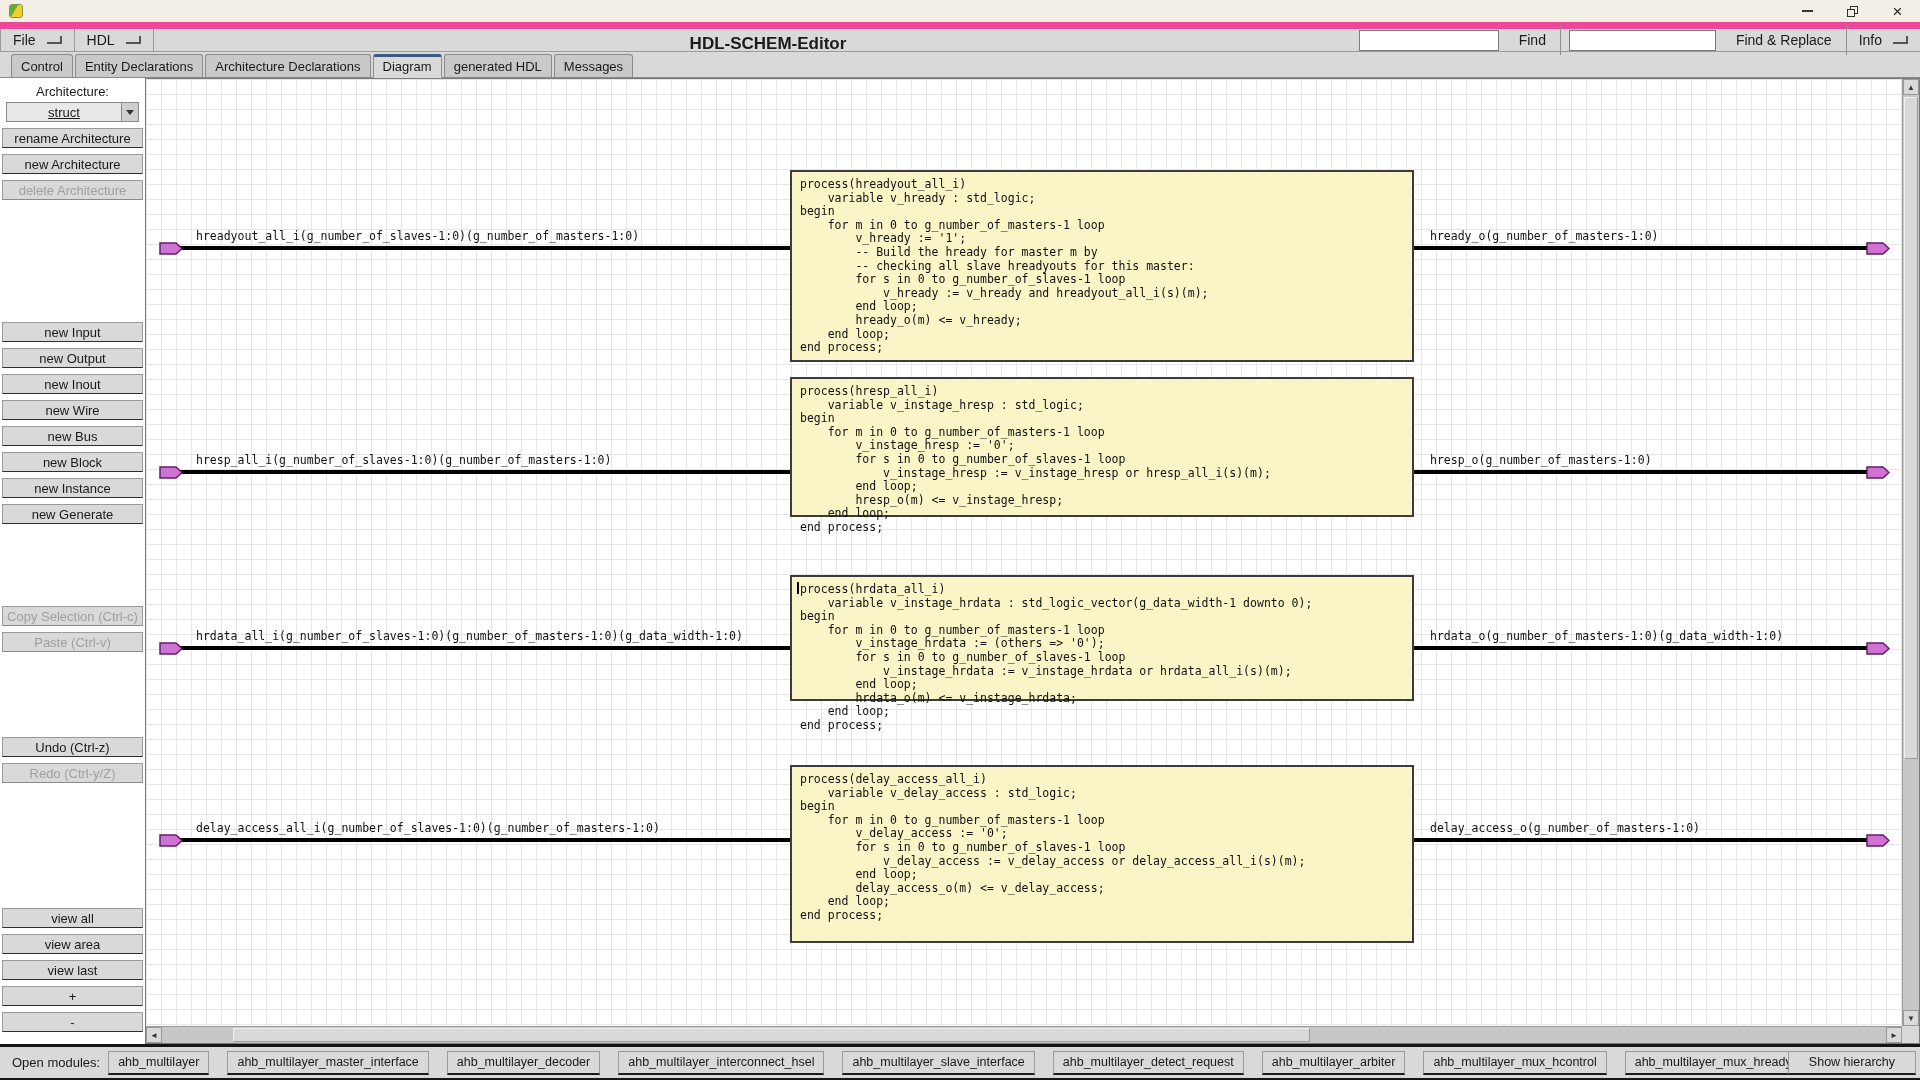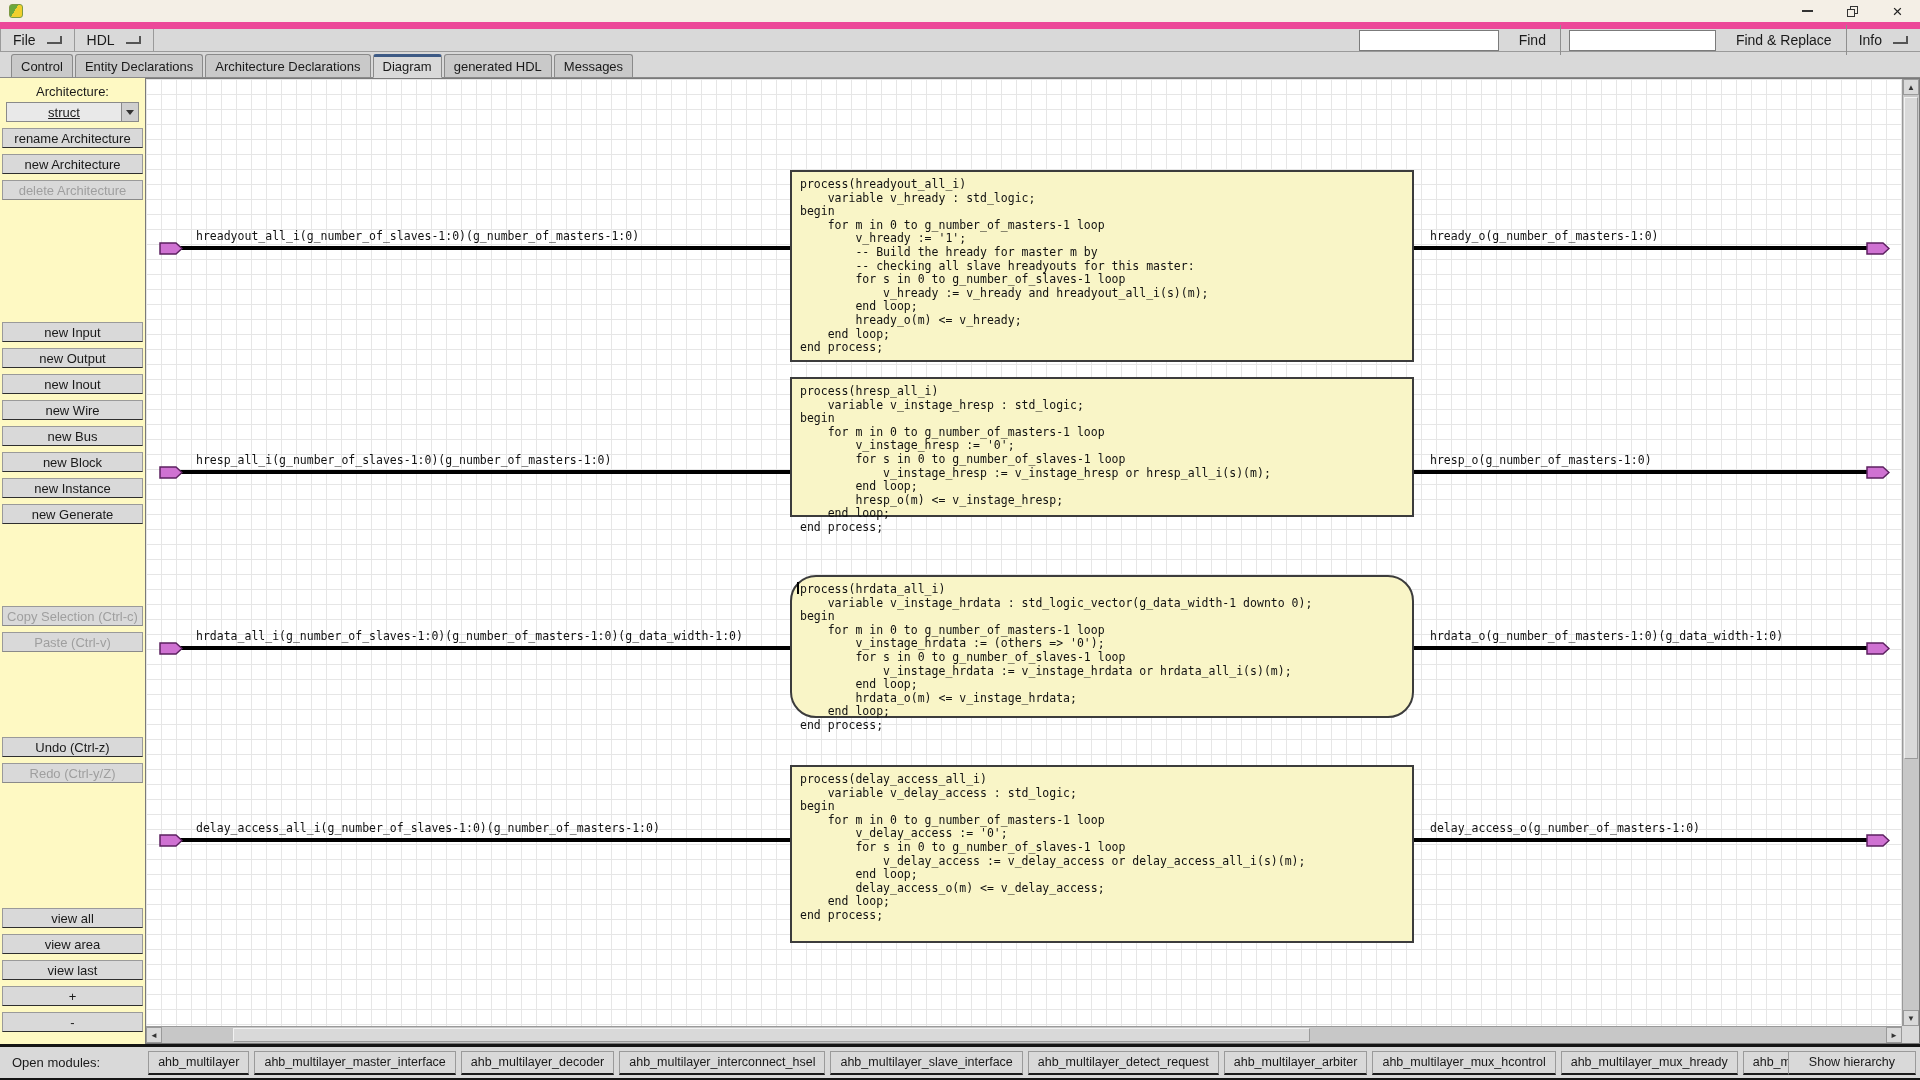--- a/index.html
+++ b/index.html
@@ -39,21 +39,21 @@
 
   
   .tabbar { height:26px; background:#d9d9d9; display:flex; align-items:flex-end;
             padding-left:11px; border-bottom:1px solid #8a8a8a; }
   .tab { padding:4px 9px 3px 9px; font-size:13px; background:#c9c9c9; border:1px solid #8a8a8a;
          border-bottom:none; border-radius:3px 3px 0 0; margin-right:2px; white-space:nowrap; }
   .tab.active { background:#d9d9d9; border-top:3px solid #3d5a85; padding-top:2px;
                 margin-bottom:-1px; border-bottom:1px solid #d9d9d9; }
 
   
-  .main { display:flex; height:966px; background:#fef9c3; }
+  .main { display:flex; height:966px; background:#ffffff; }
   .sidebar { width:145px; flex:none; display:flex; flex-direction:column; padding-top:6px; }
   .arch-label { font-size:13px; text-align:center; height:18px; }
   .combo { display:flex; margin:0 6px 6px 6px; height:20px; border:1px solid #8a8a8a; background:#e9e9e9; }
   .combo-value { flex:1; font-size:13px; display:flex; align-items:center; justify-content:center;text-decoration:underline; }
   .combo-arrow { width:17px; background:#cfcfcf; border-left:1px solid #8a8a8a;
                  display:flex; align-items:center; justify-content:center; }
   .combo-arrow i { width:0; height:0; border:4px solid transparent; border-top:5px solid #333; margin-top:4px; }
   .sbtn { height:20px; margin:0 2px 6px 2px; background:#d9d9d9; border:1px solid #9a9a9a;
           border-bottom:1px solid #2e2e2e; font-size:13px; display:flex; align-items:center;
           justify-content:center; white-space:nowrap; }
@@ -88,21 +88,21 @@
   .vthumb { position:absolute; left:1px; width:14px; top:18px; height:662px; background:#d9d9d9;
             border:1px solid #9a9a9a; border-top-color:#f2f2f2; border-left-color:#f2f2f2; }
   .hthumb { position:absolute; top:1px; height:14px; left:87px; width:1077px; background:#d9d9d9;
             border:1px solid #9a9a9a; border-top-color:#f2f2f2; border-left-color:#f2f2f2; }
   .scroll-corner { position:absolute; right:0; bottom:0; width:17px; height:17px; background:#d9d9d9; }
 
   
   .bottombar { height:36px; background:#d9d9d9; border-top:3px solid #151515; border-bottom:2px solid #151515;
                display:flex; align-items:center; padding:0 4px; }
   .open-label { font-size:13px; margin:0 8px 0 8px; white-space:nowrap; }
-  .modules { display:flex; gap:5px; overflow:hidden; flex:1;margin-left:40px; }
+  .modules { display:flex; gap:18px; overflow:hidden; flex:1; }
   .module-tab { height:24px; padding:0 9px; background:#d9d9d9; border:1px solid #9a9a9a;
                 border-bottom:2px solid #1c1c1c; font-size:12.5px; display:flex; align-items:center;
                 white-space:nowrap; flex:none; }
   .show-hier { height:24px; padding:0 20px; background:#d9d9d9; border:1px solid #9a9a9a;
                border-bottom:2px solid #1c1c1c; font-size:12.5px; display:flex; align-items:center;
                white-space:nowrap; flex:none; margin-left:auto; }
 </style>
 </head>
 <body>
 
@@ -126,20 +126,21 @@
 
 <div class="menubar">
   <div class="menu-cell">
     <span>File</span>
     <span class="menu-dash"></span>
   </div>
   <div class="menu-cell">
     <span>HDL</span>
     <span class="menu-dash"></span>
   </div>
+  <div class="app-title">HDL-SCHEM-Editor</div>
   <div class="menu-right">
     <input class="find-input" value="" style="">
     <div class="flat-btn">Find</div>
     <div class="vsep"></div>
     <input class="find-input second" value="" style="">
     <div class="flat-btn">Find &amp; Replace</div>
     <div class="vsep"></div>
     <div class="menu-cell" style="border:none;">
       <span>Info</span>
       <span class="menu-dash"></span>
@@ -257,21 +258,21 @@
 begin
     for m in 0 to g_number_of_masters-1 loop
         v_instage_hresp := '0';
         for s in 0 to g_number_of_slaves-1 loop
             v_instage_hresp := v_instage_hresp or hresp_all_i(s)(m);
         end loop;
         hresp_o(m) &lt;= v_instage_hresp;
     end loop;
 end process;</pre>
       </div>
-    <div class="block" style="top:496px; height:143px;border-radius:26px;">
+    <div class="block" style="top:496px; height:126px;">
         <pre>process(hrdata_all_i)
     variable v_instage_hrdata : std_logic_vector(g_data_width-1 downto 0);
 begin
     for m in 0 to g_number_of_masters-1 loop
         v_instage_hrdata := (others =&gt; '0');
         for s in 0 to g_number_of_slaves-1 loop
             v_instage_hrdata := v_instage_hrdata or hrdata_all_i(s)(m);
         end loop;
         hrdata_o(m) &lt;= v_instage_hrdata;
     end loop;

